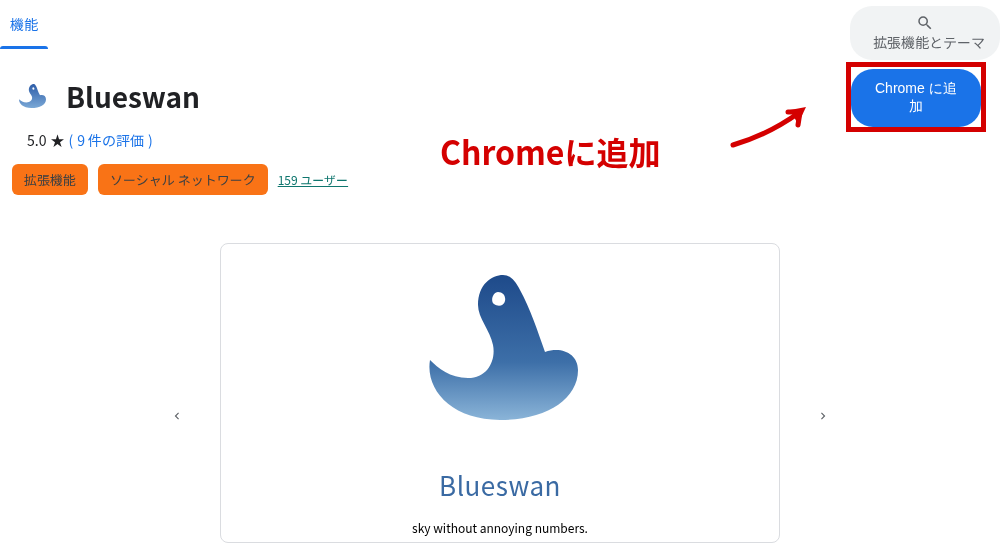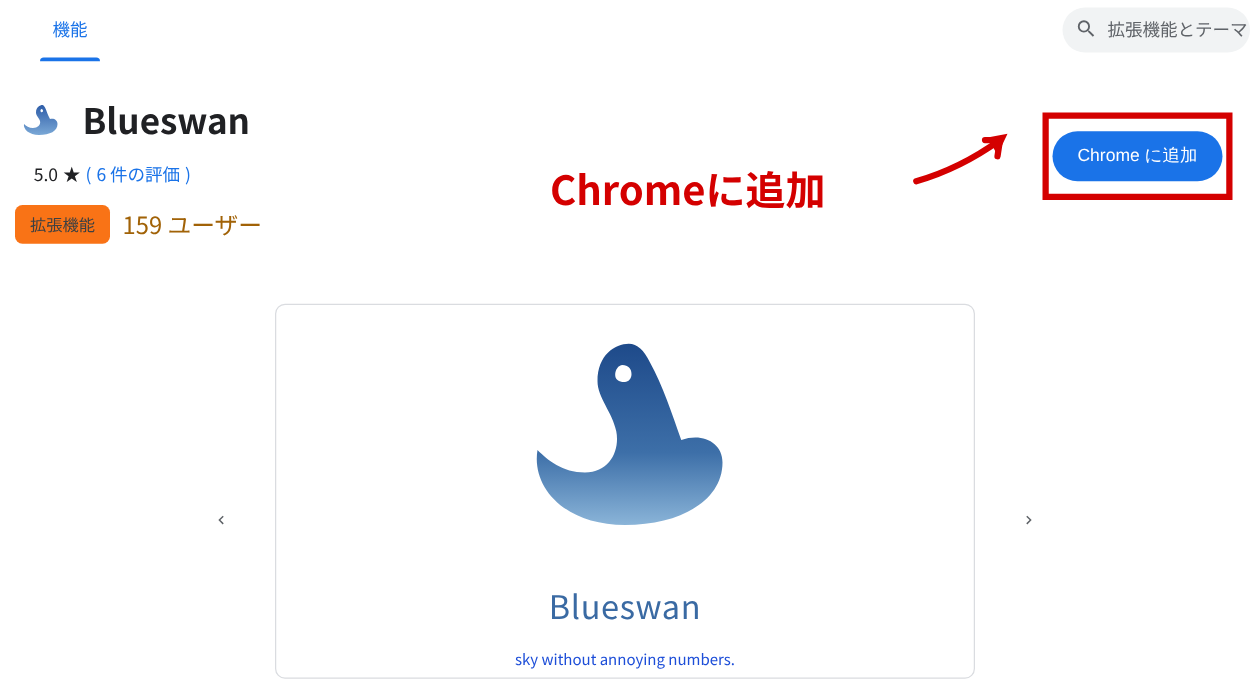--- a/index.html
+++ b/index.html
@@ -19,45 +19,46 @@
       padding: 0 0 0 0;
       border-bottom: 0;
       position: relative;
     }
     .tab {
       padding: 14px 10px;
       font-size: 14px;
       color: #5f6368;
       cursor: pointer;
       position: relative;
-      margin-left: 32px;
     }
     .tab.active {
       color: #1a73e8;
     }
     .tab.active::after {
       content: '';
       position: absolute;
       bottom: -1px;
       left: 0;
       right: 0;
       height: 3px;
       background: #1a73e8;
       border-radius: 3px 3px 0 0;
     }
     .search-wrap {
       position: absolute;
       right: 0;
       top: 6px;
       display: flex;
+      align-items: center;
       background: #f1f3f4;
       border-radius: 22px;
       padding: 8px 10px;
       width: 150px;
       overflow: hidden;
+      flex-direction: column;
     }
     .search-wrap svg { flex-shrink: 0; }
     .search-text { font-size: 14px; color: #5f6368; margin-left: 8px; white-space: nowrap; }
 
     .header-row {
       display: flex;
       align-items: center;
       padding: 28px 12px 8px 12px;
       gap: 14px;
       position: relative;
@@ -84,33 +85,32 @@
       gap: 10px;
       padding: 4px 12px 18px 12px;
       font-size: 13px;
     }
     .chip {
       background: #f97316;
       border-radius: 6px;
       padding: 6px 12px;
       color: #3c4043;
     }
-    .users { color: #a16207; font-size: 19px; }
+    .users { color: #0f766e; font-size: 12px; text-decoration: underline; }
 
     .install-area {
       position: absolute;
       top: 62px;
       right: 14px;
-      width: 152px;
+      width: 140px;
       height: 70px;
       border: 5px solid #d40000;
       display: flex;
-      align-items: center;
+      align-items: flex-end;
       justify-content: center;
-      margin-top: 28px;
     }
     .install-btn {
       background: #1a73e8;
       color: #fff;
       border: none;
       border-radius: 22px;
       padding: 11px 20px;
       font-size: 14px;
       font-weight: 500;
       cursor: pointer;
@@ -165,21 +165,21 @@
     .big-logo { width: 200px; height: 200px; }
     .logo-title {
       font-size: 26px;
       color: #3a6aa3;
       font-weight: 400;
       margin-top: 6px;
       letter-spacing: 0.5px;
     }
     .logo-sub {
       font-size: 12px;
-      color: #1d4ed8;
+      color: #000000;
       margin-top: 16px;
     }
   </style>
 </head>
 <body>
 
 <div class="top-tabs">
   <div class="tab active">機能</div>
   <div class="search-wrap">
     <svg width="18" height="18" viewBox="0 0 24 24" fill="#5f6368">
@@ -199,26 +199,27 @@
     </defs>
     <path fill="url(#swanG1)" d="M 55 20 C 50 20 42 24 42 35 C 42 42 48 45 50 52 C 52 60 45 66 36 66 C 28 66 22 62 18 58 C 16 68 28 80 48 80 C 70 80 85 72 85 58 C 85 50 78 46 70 48 C 65 40 63 30 60 25 C 58 22 57 20 55 20 Z M 53 28 C 55 28 56 30 56 32 C 56 34 54 35 52 34 C 50 33 51 28 53 28 Z"></path>
   </svg>
   <h1 class="app-title">Blueswan</h1>
 </div>
 
 <div class="rating-row">
   <span class="rating-num">5.0</span>
   <span class="star">★</span>
   <span class="rating-paren">(</span>
-  <a href="#" class="rating-link">6 件の評価</a>
+  <a href="#" class="rating-link">9 件の評価</a>
   <span class="rating-paren">)</span>
 </div>
 
 <div class="chips-row">
   <div class="chip">拡張機能</div>
+  <div class="chip">ソーシャル ネットワーク</div>
   <div class="users">159 ユーザー</div>
 </div>
 
 <div class="install-area">
   <button class="install-btn">Chrome に追加</button>
 </div>
 
 <div class="annotation">Chromeに追加</div>
 
 <svg class="annotation-arrow" width="90" height="50" viewBox="0 0 90 50">

